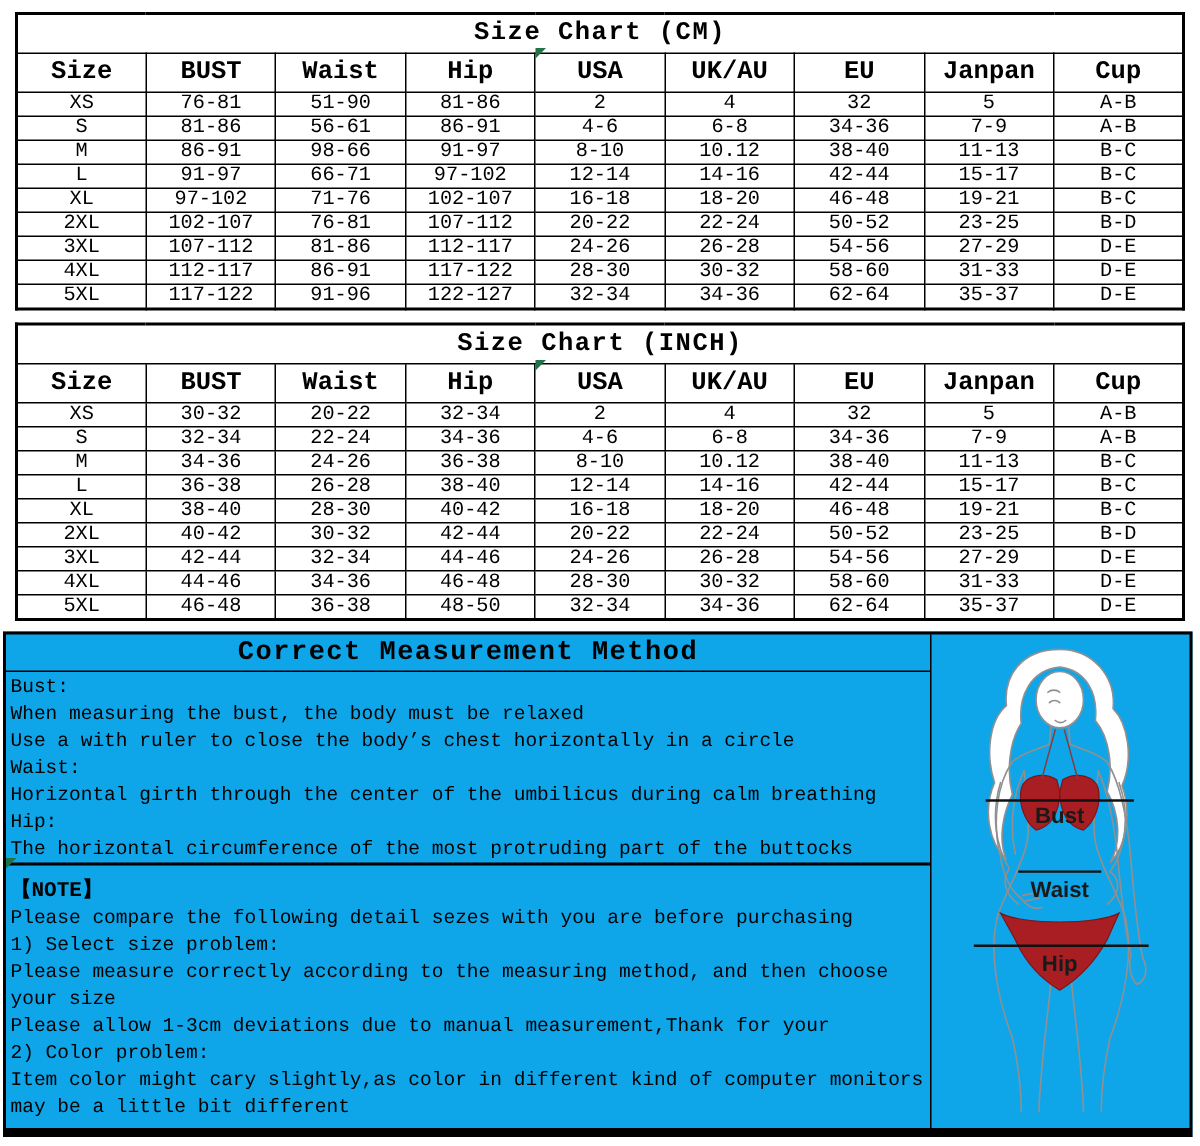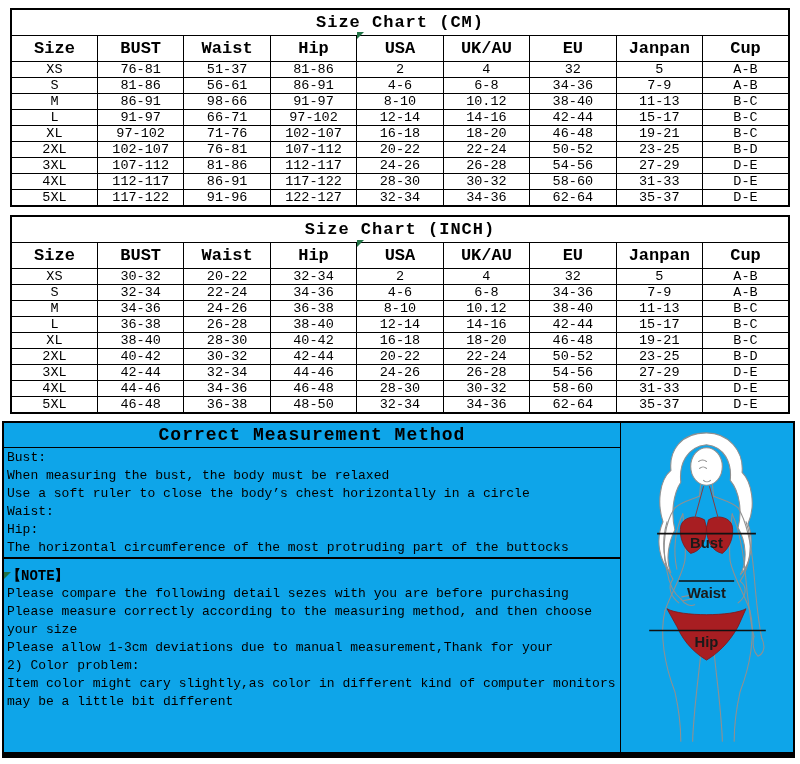--- a/index.html
+++ b/index.html
@@ -78,21 +78,21 @@
         <th>UK/AU</th>
         <th>EU</th>
         <th>Janpan</th>
         <th>Cup</th>
       </tr>
   </thead>
   <tbody>
       <tr>
         <td>XS</td>
         <td>76-81</td>
-        <td>51-37</td>
+        <td>51-90</td>
         <td>81-86</td>
         <td>2</td>
         <td>4</td>
         <td>32</td>
         <td>5</td>
         <td>A-B</td>
       </tr>
       <tr>
         <td>S</td>
         <td>81-86</td>
@@ -303,29 +303,31 @@
       </tr>
     </tbody>
 </table>
 
 <div class="section3">
   <div class="s3-left">
     <div class="s3-title">Correct Measurement Method</div>
     <div class="measure-lines note-lines">
         <div>Bust:</div>
         <div>When measuring the bust, the body must be relaxed</div>
-        <div>Use a soft ruler to close the body’s chest horizontally in a circle</div>
+        <div>Use a with ruler to close the body’s chest horizontally in a circle</div>
         <div>Waist:</div>
+        <div>Horizontal girth through the center of the umbilicus during calm breathing</div>
         <div>Hip:</div>
         <div>The horizontal circumference of the most protruding part of the buttocks</div>
       </div>
     <div class="note-box">
       <div class="note-heading">【NOTE】</div>
       <div class="note-lines">
           <div>Please compare the following detail sezes with you are before purchasing</div>
+          <div>1) Select size problem:</div>
           <div>Please measure correctly according to the measuring method, and then choose</div>
           <div>your size</div>
           <div>Please allow 1-3cm deviations due to manual measurement,Thank for your</div>
           <div>2) Color problem:</div>
           <div>Item color might cary slightly,as color in different kind of computer monitors</div>
           <div>may be a little bit different</div>
         </div>
     </div>
   </div>
   <div class="s3-right">

